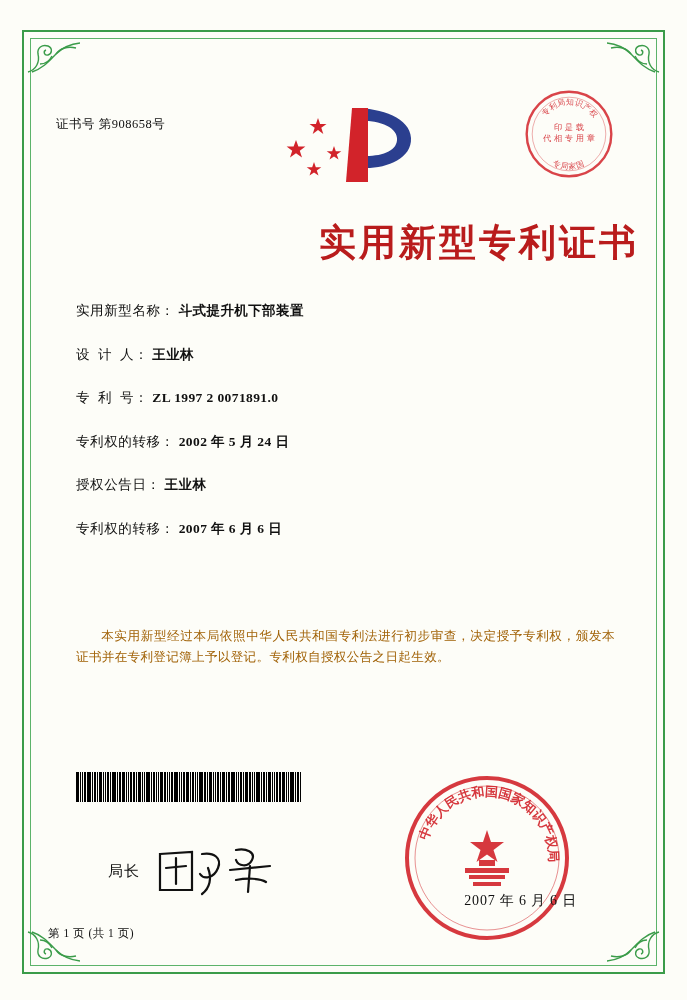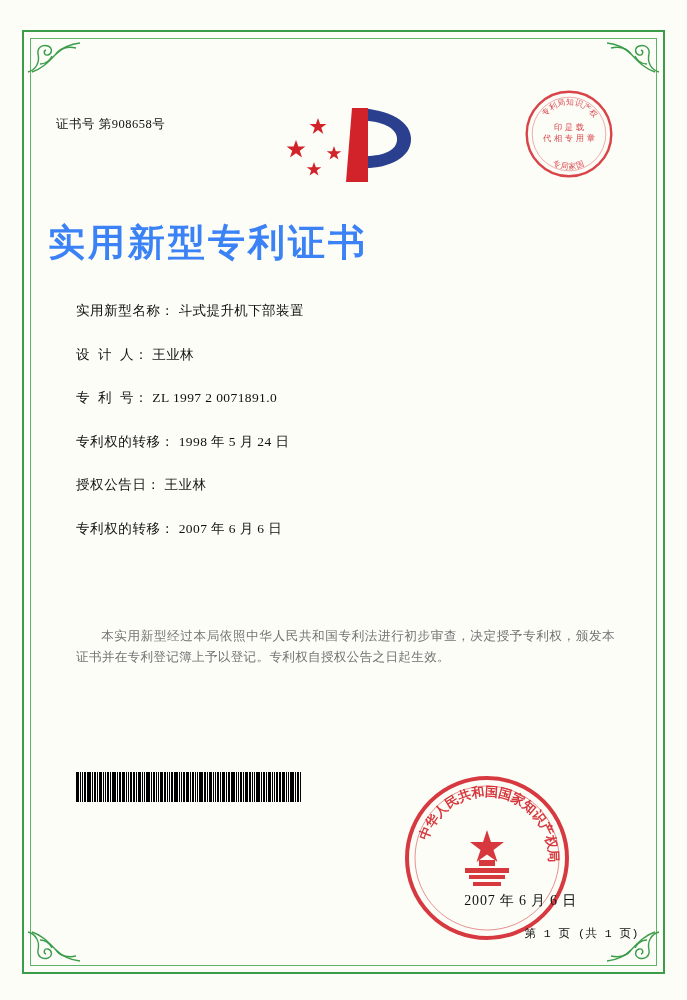--- a/index.html
+++ b/index.html
@@ -90,26 +90,26 @@
     height: 92px;
   }
   .stamp-top svg { display:block; width:100%; height:100%; }
 
   
   .title {
     position: absolute;
     left: 0;
     right: 0;
     top: 164px;
-    text-align: left;
+    text-align: right;
     font-family: "DejaVu Serif", "Liberation Serif", serif;
     font-size: 37px;
     font-weight: bold;
     letter-spacing: 3px;
-    color: #3b82f6;
+    color: #b91c1c;
   }
 
   
   .fields {
     position: absolute;
     left: 28px;
     right: 20px;
     top: 248px;
     font-size: 13.5px;
     color: #111;
@@ -119,31 +119,32 @@
     align-items: baseline;
     margin-bottom: 25.5px;
     letter-spacing: 0.6px;
   }
   .field .lbl {
     white-space: pre;
   }
   .field .val {
     margin-left: 4px;
     letter-spacing: 0.4px;
+    font-weight: bold;
   }
 
   
   .body-text {
     position: absolute;
     left: 28px;
     right: 24px;
     top: 572px;
     font-size: 12.6px;
     line-height: 21px;
-    color: #737373;
+    color: #a16207;
     text-align: justify;
     letter-spacing: 0.3px;
   }
   .body-text p {
     margin: 0 0 2px 0;
     text-indent: 2em;
   }
 
   
   .barcode {
@@ -200,25 +201,24 @@
     font-size: 14px;
     letter-spacing: 0.8px;
     color: #111;
   }
 
   .footer {
     position: absolute;
     left: 0;
     right: 0;
     top: 872px;
-    text-align: right;
+    text-align: left;
     font-size: 11.5px;
     color: #111;
     letter-spacing: 0.5px;
-    font-family: Liberation Mono, monospace;
   }
 </style>
 </head>
 <body>
 
 <div class="page">
 
   <div class="border-outer"></div>
   <div class="border-inner"></div>
 
@@ -307,21 +307,21 @@
       <div class="field">
         <span class="lbl">设  计  人：</span>
         <span class="val">王业林</span>
       </div>
       <div class="field">
         <span class="lbl">专  利  号：</span>
         <span class="val">ZL 1997 2 0071891.0</span>
       </div>
       <div class="field">
         <span class="lbl">专利权的转移：</span>
-        <span class="val">1998 年 5 月 24 日</span>
+        <span class="val">2002 年 5 月 24 日</span>
       </div>
       <div class="field">
         <span class="lbl">授权公告日：</span>
         <span class="val">王业林</span>
       </div>
       <div class="field">
         <span class="lbl">专利权的转移：</span>
         <span class="val">2007 年 6 月 6 日</span>
       </div>
     </div>
@@ -406,20 +406,36 @@
         <i style="width: 2px;"></i>
         <i style="width: 3px;"></i>
         <i style="width: 1px;"></i>
         <i style="width: 1px;"></i>
         <i style="width: 4px;"></i>
         <i style="width: 1px;"></i>
         <i style="width: 2px;"></i>
         <i style="width: 1px;"></i>
       </div>
 
+    <div class="sig-row">
+      <span class="sig-label">局长</span>
+      <span class="sig-mark">
+        <svg viewBox="0 0 128 54" fill="none" stroke="#111" stroke-width="2.2" stroke-linecap="round">
+          <path d="M8 10 L40 8 L40 46 L8 46 Z"></path>
+          <path d="M14 24 L34 22"></path>
+          <path d="M24 14 L24 40"></path>
+          <path d="M50 10 C62 8 70 14 66 24 C62 34 52 36 48 30"></path>
+          <path d="M56 24 C60 34 58 44 50 50"></path>
+          <path d="M84 6 C94 4 104 8 100 16 C96 24 86 22 84 16"></path>
+          <path d="M78 26 L118 22"></path>
+          <path d="M98 22 L96 48"></path>
+          <path d="M84 36 C94 34 108 34 114 38"></path>
+        </svg>
+      </span>
+    </div>
 
     <div class="stamp-main">
       <svg viewBox="0 0 172 172">
         <circle cx="86" cy="86" r="80" fill="none" stroke="#d2232a" stroke-width="4" opacity="0.9"></circle>
         <circle cx="86" cy="86" r="72" fill="none" stroke="#d2232a" stroke-width="1" opacity="0.5"></circle>
 
         <g fill="#d2232a" opacity="0.9">
           <polygon points="86,58 90,70 103,70 92.5,78 96.5,90 86,82.5 75.5,90 79.5,78 69,70 82,70"></polygon>
           <rect x="64" y="96" width="44" height="5"></rect>
           <rect x="68" y="103" width="36" height="4"></rect>

